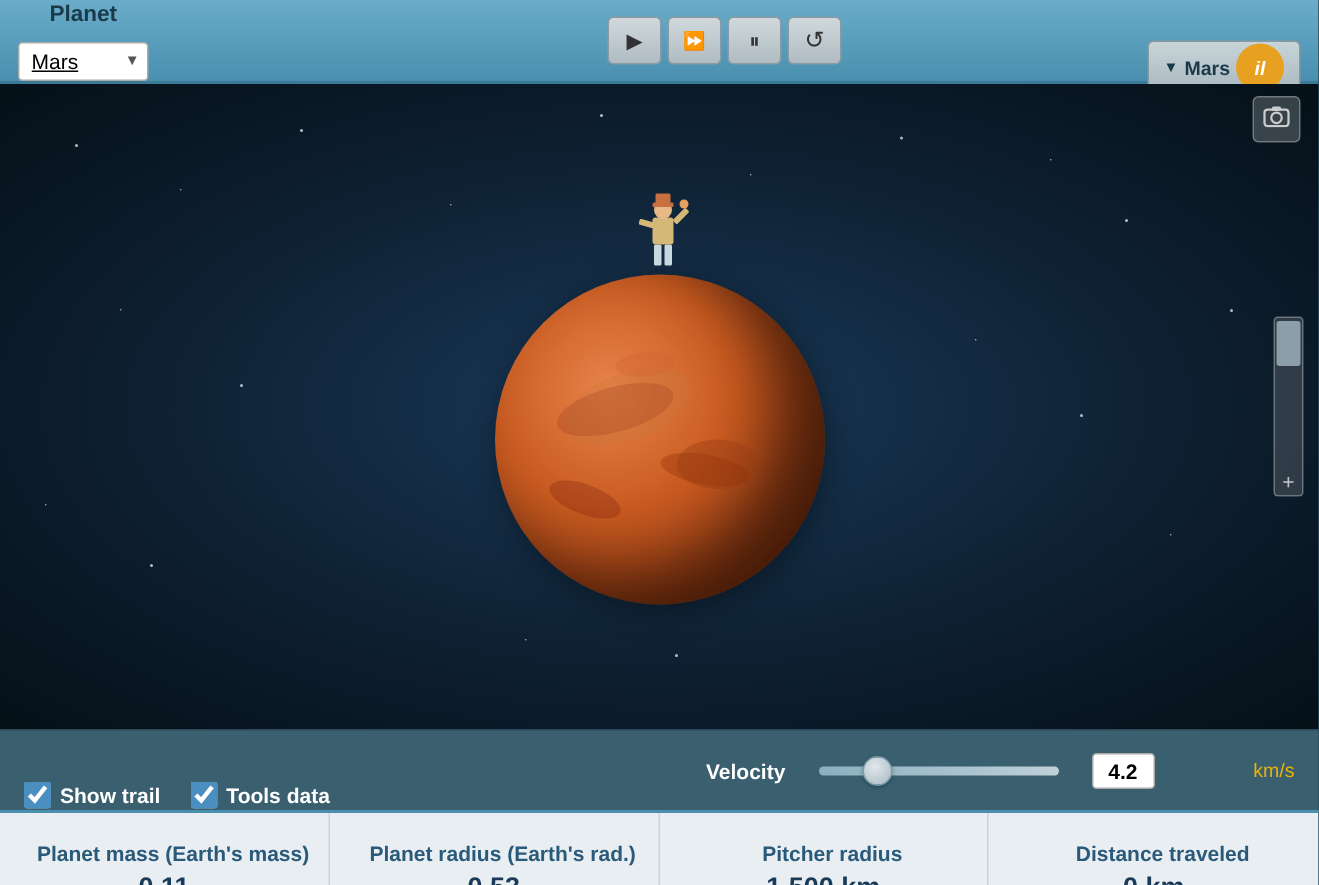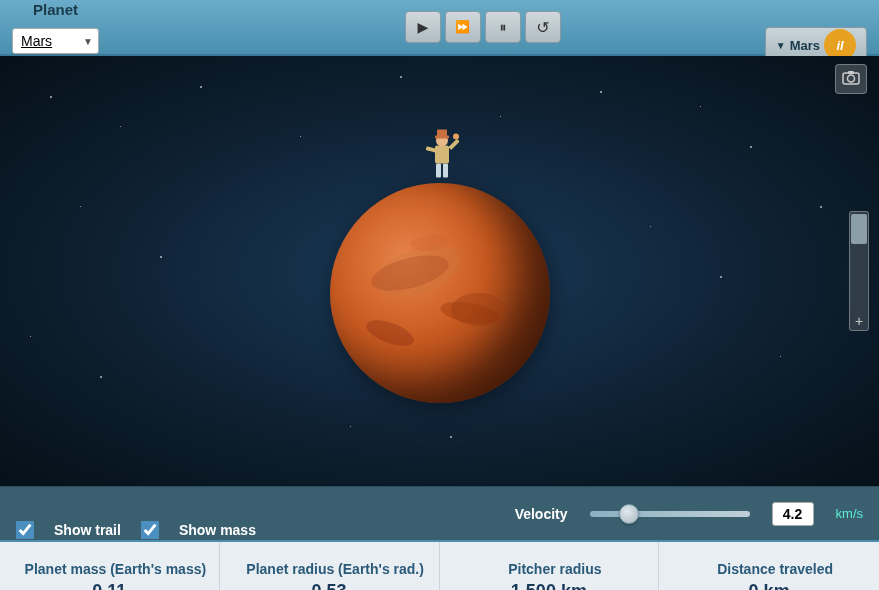--- a/index.html
+++ b/index.html
@@ -101,21 +101,21 @@
     }
     #zoom-plus { color: rgba(255,255,255,0.7); font-size: 14px; cursor: pointer; line-height: 1; }
 
     
     #controls-bar {
       display: flex; align-items: center;
       background: #3a6070; height: 54px;
       padding: 0 16px; gap: 20px;
       border-top: 1px solid #2a4a5a;
     }
-    .checkbox-group { display: flex; align-items: center; gap: 20px; margin-top: 32px; }
+    .checkbox-group { display: flex; align-items: center; gap: 6px; margin-top: 32px; }
     .checkbox-group input[type="checkbox"] {
       width: 18px; height: 18px; cursor: pointer; accent-color: #4a8fc0;
     }
     .checkbox-label { color: white; font-size: 14px; font-weight: bold; }
 
     
     #velocity-group { display: flex; align-items: center; gap: 22px; margin-left: auto; }
     #velocity-label { color: white; font-size: 14px; font-weight: bold; }
     #velocity-slider {
       width: 160px; height: 6px; -webkit-appearance: none; appearance: none;
@@ -125,21 +125,21 @@
     #velocity-slider::-webkit-slider-thumb {
       -webkit-appearance: none; width: 20px; height: 20px;
       background: radial-gradient(circle at 40% 35%, #e0e8ec, #a8b8c0);
       border-radius: 50%; border: 1px solid #789aa8; cursor: pointer;
       box-shadow: 0 1px 3px rgba(0,0,0,0.3);
     }
     #velocity-value {
       background: white; border: 1px solid #aaa; border-radius: 3px;
       padding: 3px 8px; font-size: 14px; font-weight: bold; min-width: 42px; text-align: center;
     }
-    #velocity-unit { color: #5eead4; font-size: 13px; }
+    #velocity-unit { color: #eab308; font-size: 13px; margin-left: 44px; }
 
     
     #stats-bar {
       display: grid; grid-template-columns: repeat(4, 1fr);
       background: #e8eef2; height: 80px;
       border-top: 2px solid #4a8faf;
     }
     .stat-cell {
       display: flex; flex-direction: column; align-items: center; justify-content: center;
       padding: 8px; border-right: 1px solid #c8d4da;
@@ -253,21 +253,21 @@
 </div>
 
 <div id="controls-bar">
   <div class="checkbox-group">
     <input type="checkbox" id="show-trail-cb" checked="" style="">
     <label for="show-trail-cb" class="checkbox-label">Show trail</label>
   </div>
 
   <div class="checkbox-group">
     <input type="checkbox" id="show-data-cb" checked="" style="">
-    <label for="show-data-cb" class="checkbox-label">Show mass</label>
+    <label for="show-data-cb" class="checkbox-label">Tools data</label>
   </div>
 
   <div id="velocity-group">
     <span id="velocity-label">Velocity</span>
     <input type="range" id="velocity-slider" min="0" max="20" step="0.1" value="4.2" style="">
     <div id="velocity-value">4.2</div>
     <span id="velocity-unit">km/s</span>
   </div>
 </div>
 

